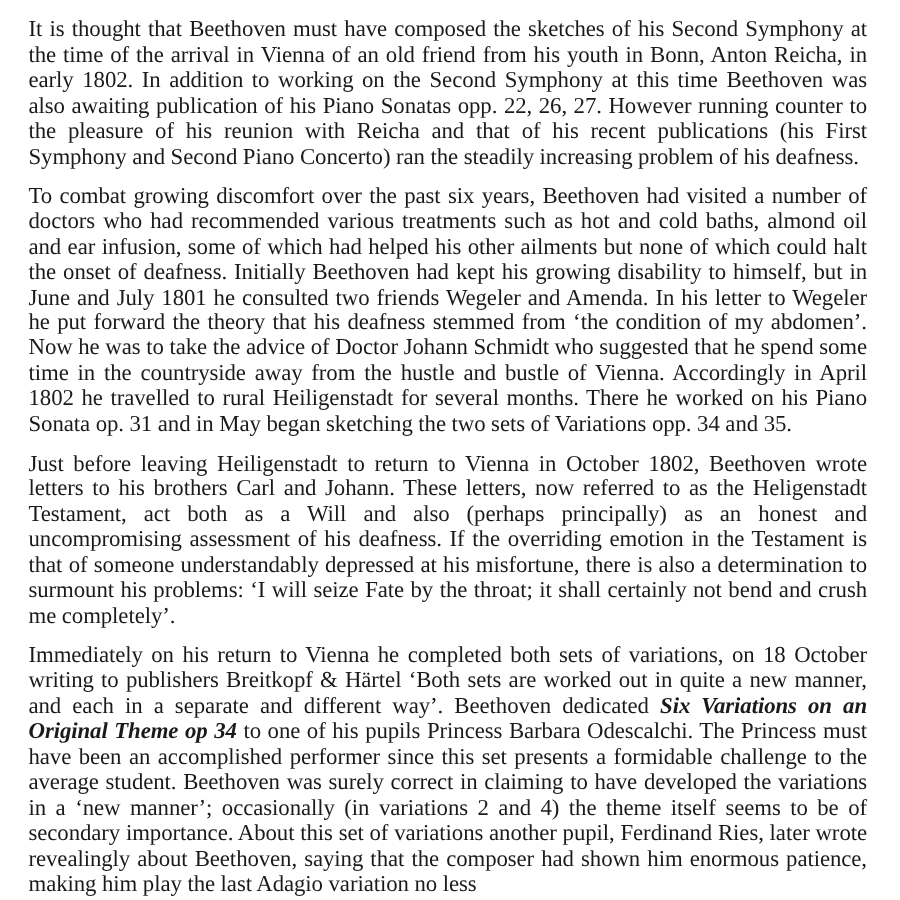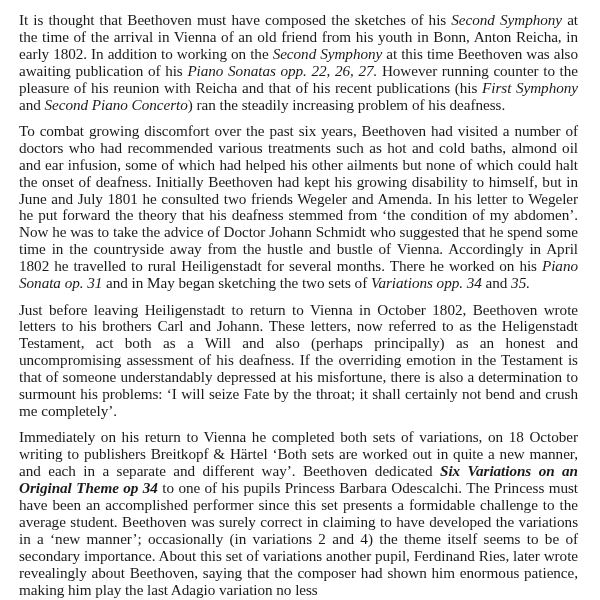--- a/index.html
+++ b/index.html
@@ -21,21 +21,21 @@
     font-family: "Liberation Serif", "DejaVu Serif", serif;
     font-size: 15.2px;
     line-height: 16.9px;
     color: #1a1a1a;
     text-align: justify;
     letter-spacing: -0.05px;
   }
   .para {
     margin: 0 0 9.5px 0;
   }
-  .it { font-style: italic; }
+  .it { }
   .bi { font-style: italic; font-weight: bold; }
 </style>
 </head>
 <body>
 
 <div class="page">
 
   <p class="para">
     <span>It is thought that Beethoven must have composed the sketches of his </span><span class="it">Second Symphony</span><span> at the time of the arrival in Vienna of an old friend from his youth in Bonn, Anton Reicha, in early 1802.  In addition to working on the </span><span class="it">Second Symphony</span><span> at this time Beethoven was also awaiting publication of his </span><span class="it">Piano Sonatas opp. 22, 26, 27.</span><span>  However running counter to the pleasure of his reunion with Reicha and that of his recent publications (his </span><span class="it">First Symphony</span><span> and </span><span class="it">Second Piano Concerto</span><span>) ran the steadily increasing problem of his deafness.</span>
   </p>

